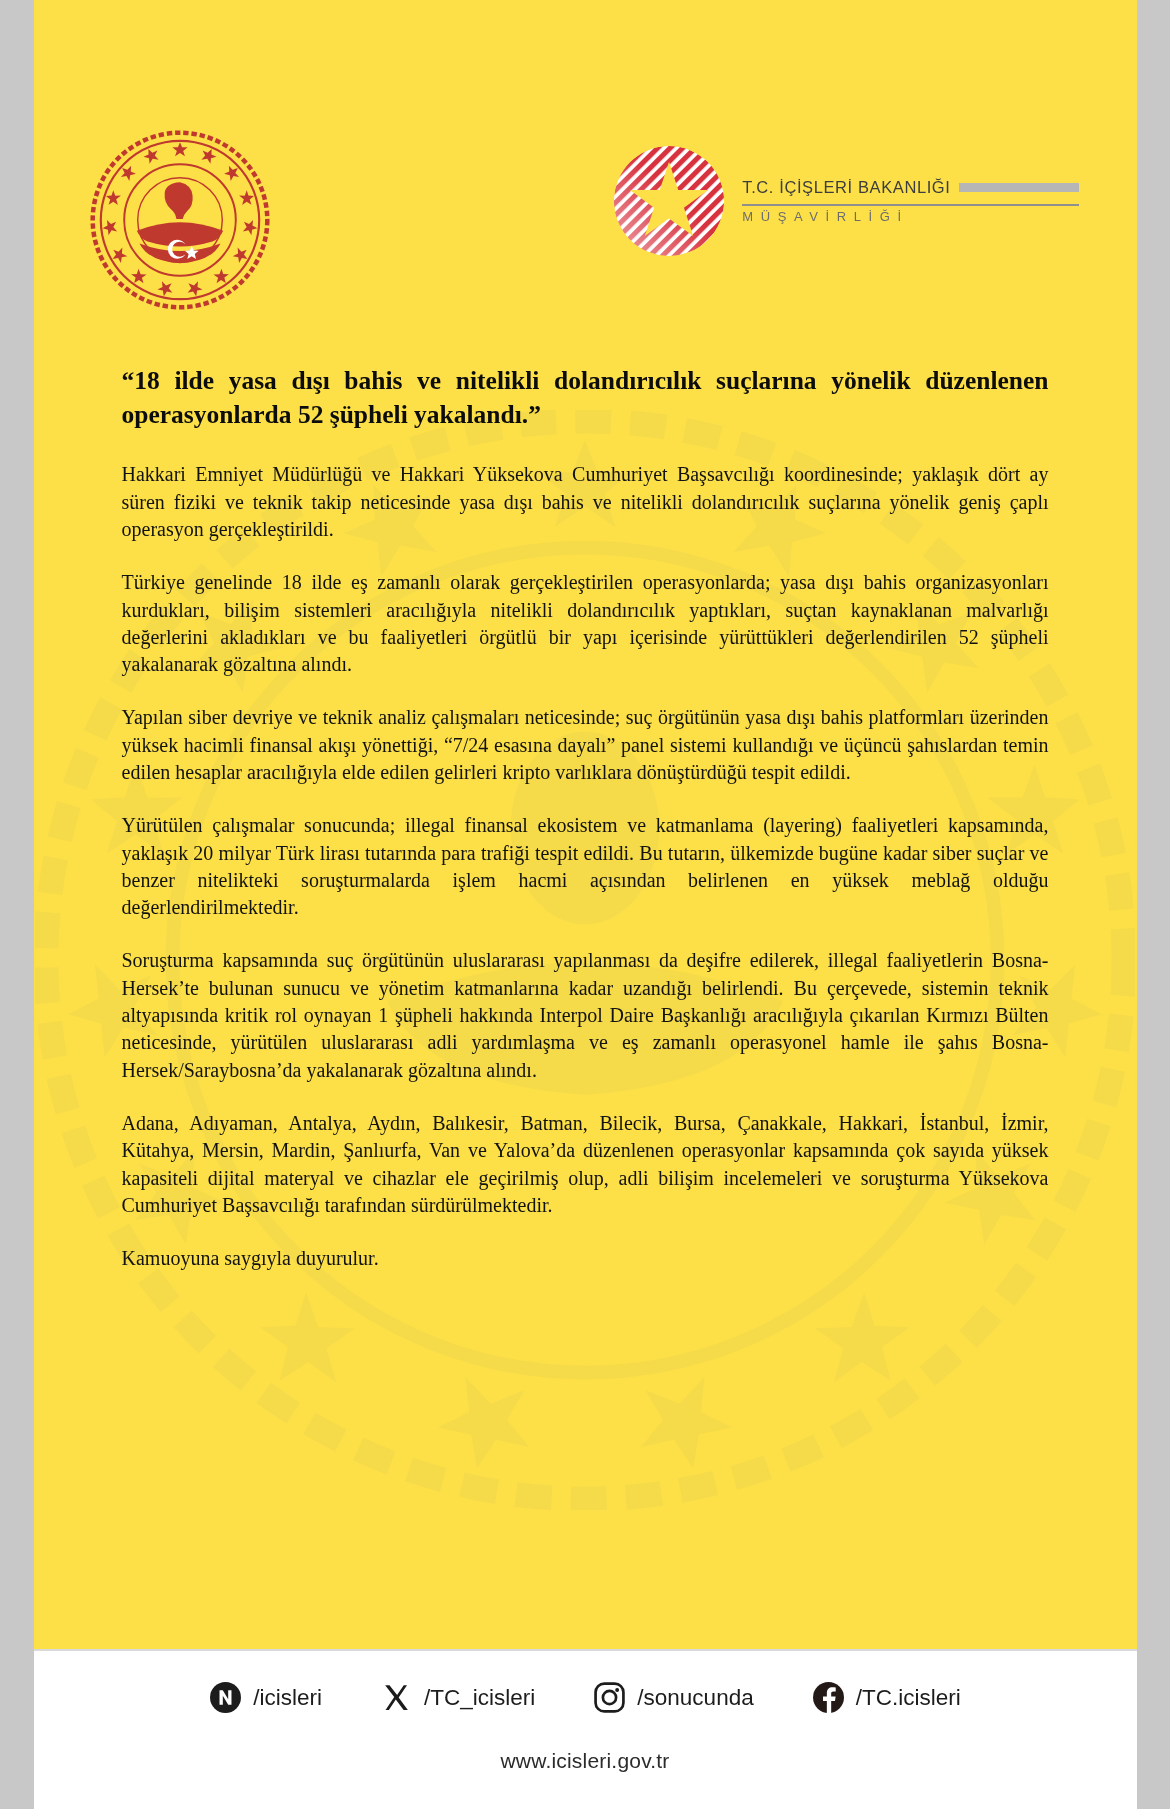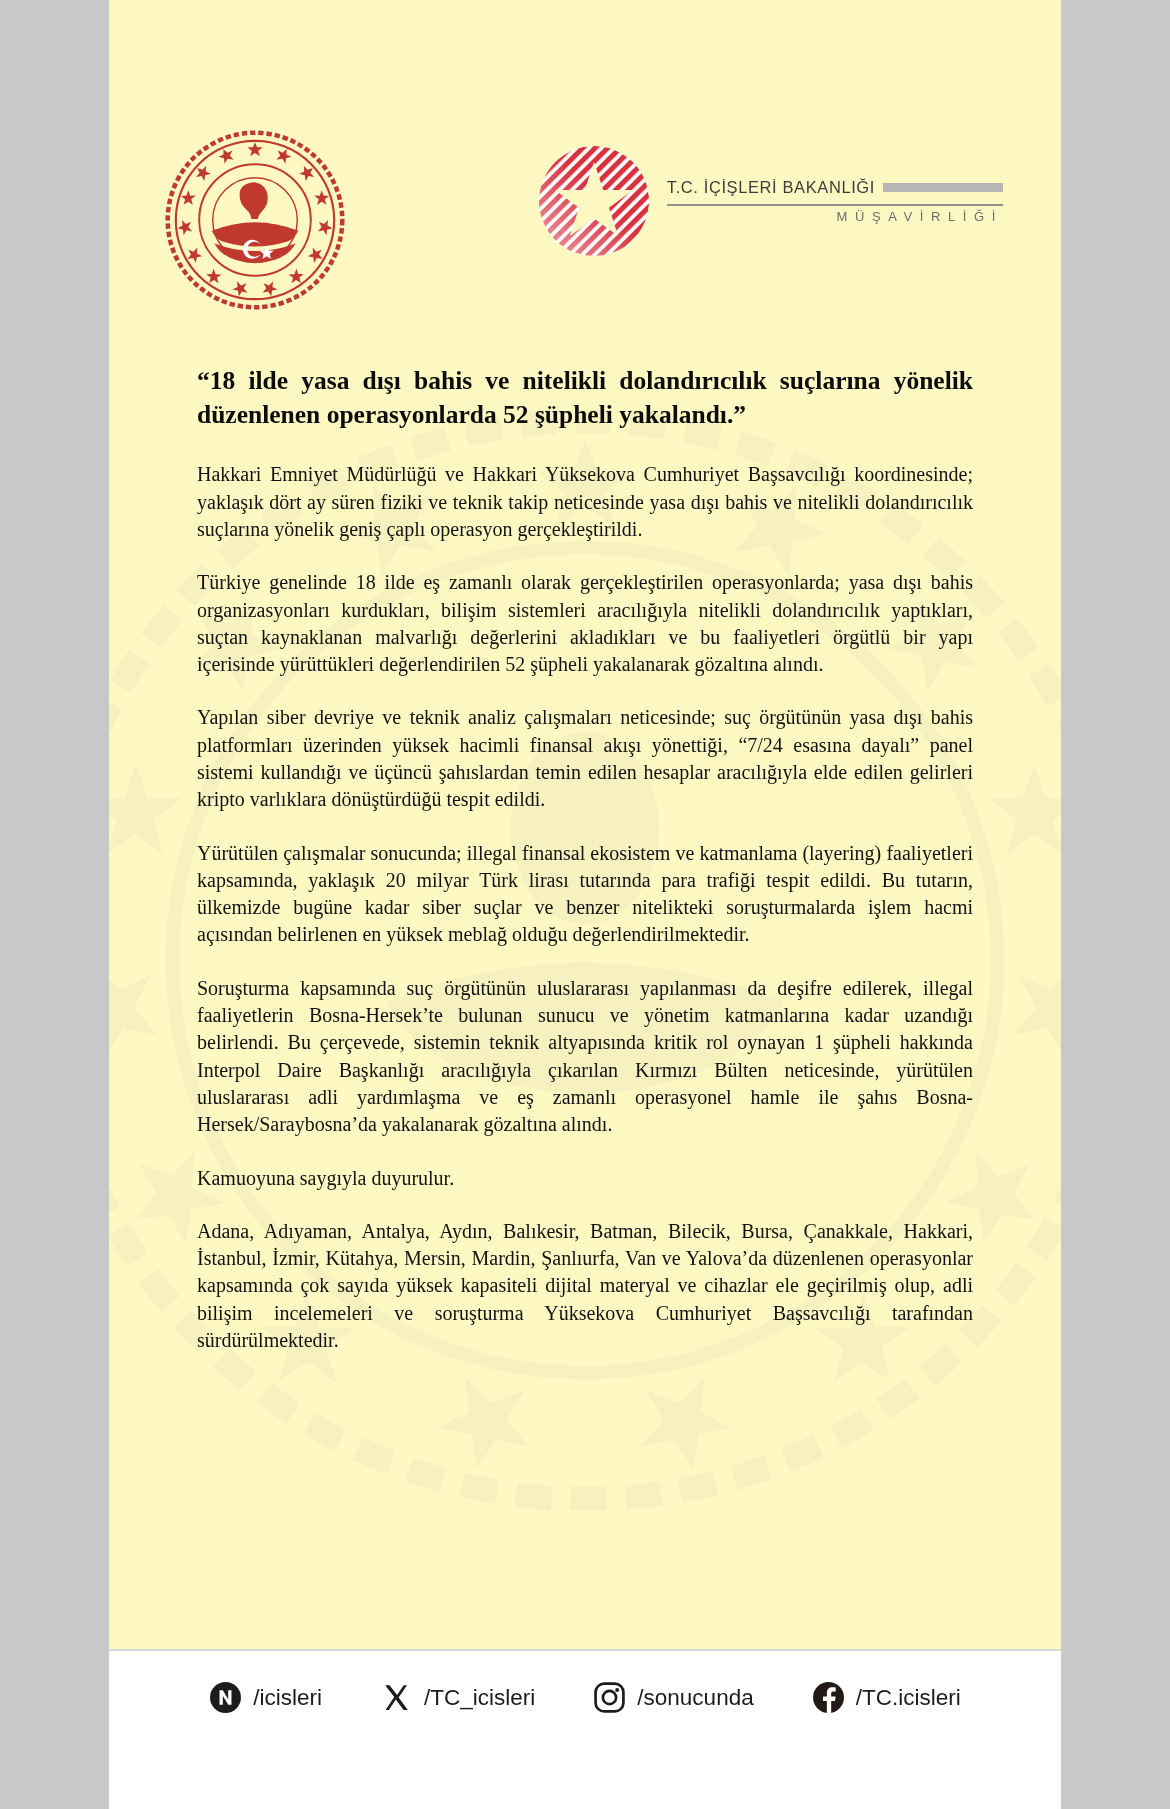--- a/index.html
+++ b/index.html
@@ -3,24 +3,24 @@
 <meta charset="utf-8">
 <title>İçişleri Bakanlığı Basın Açıklaması</title>
 <style>
   html, body {
     margin: 0;
     padding: 0;
     background: #c8c8c8;
   }
   .page {
     position: relative;
-    width: 952px;
+    width: 1103px;
     height: 1809px;
     margin: 0 auto;
-    background: #fef9c3;
+    background: #fde047;
     overflow: hidden;
     font-family: "Liberation Serif", "DejaVu Serif", serif;
   }
 
   
   .watermark {
     position: absolute;
     left: 50%;
     top: 960px;
     transform: translate(-50%, -50%);
@@ -95,21 +95,20 @@
     height: 1.5px;
     background: #8f8f8f;
     margin-top: 6px;
     margin-bottom: 3px;
   }
   .brand-sub {
     font-size: 13px;
     letter-spacing: 7.6px;
     color: #6d6d6d;
     white-space: nowrap;
-    text-align: right;
   }
 
   
   .content {
     position: absolute;
     left: 88px;
     right: 88px;
     top: 352px;
     z-index: 2;
   }
@@ -350,22 +349,22 @@
     </div>
   </div>
 
   <div class="content">
     <p class="headline">“18 ilde yasa dışı bahis ve nitelikli dolandırıcılık suçlarına yönelik düzenlenen operasyonlarda 52 şüpheli yakalandı.”</p>
     <p class="para">Hakkari Emniyet Müdürlüğü ve Hakkari Yüksekova Cumhuriyet Başsavcılığı koordinesinde; yaklaşık dört ay süren fiziki ve teknik takip neticesinde yasa dışı bahis ve nitelikli dolandırıcılık suçlarına yönelik geniş çaplı operasyon gerçekleştirildi.</p>
     <p class="para">Türkiye genelinde 18 ilde eş zamanlı olarak gerçekleştirilen operasyonlarda; yasa dışı bahis organizasyonları kurdukları, bilişim sistemleri aracılığıyla nitelikli dolandırıcılık yaptıkları, suçtan kaynaklanan malvarlığı değerlerini akladıkları ve bu faaliyetleri örgütlü bir yapı içerisinde yürüttükleri değerlendirilen 52 şüpheli yakalanarak gözaltına alındı.</p>
     <p class="para">Yapılan siber devriye ve teknik analiz çalışmaları neticesinde; suç örgütünün yasa dışı bahis platformları üzerinden yüksek hacimli finansal akışı yönettiği, “7/24 esasına dayalı” panel sistemi kullandığı ve üçüncü şahıslardan temin edilen hesaplar aracılığıyla elde edilen gelirleri kripto varlıklara dönüştürdüğü tespit edildi.</p>
     <p class="para">Yürütülen çalışmalar sonucunda; illegal finansal ekosistem ve katmanlama (layering) faaliyetleri kapsamında, yaklaşık 20 milyar Türk lirası tutarında para trafiği tespit edildi. Bu tutarın, ülkemizde bugüne kadar siber suçlar ve benzer nitelikteki soruşturmalarda işlem hacmi açısından belirlenen en yüksek meblağ olduğu değerlendirilmektedir.</p>
     <p class="para">Soruşturma kapsamında suç örgütünün uluslararası yapılanması da deşifre edilerek, illegal faaliyetlerin Bosna-Hersek’te bulunan sunucu ve yönetim katmanlarına kadar uzandığı belirlendi. Bu çerçevede, sistemin teknik altyapısında kritik rol oynayan 1 şüpheli hakkında Interpol Daire Başkanlığı aracılığıyla çıkarılan Kırmızı Bülten neticesinde, yürütülen uluslararası adli yardımlaşma ve eş zamanlı operasyonel hamle ile şahıs Bosna-Hersek/Saraybosna’da yakalanarak gözaltına alındı.</p>
+    <p class="para">Adana, Adıyaman, Antalya, Aydın, Balıkesir, Batman, Bilecik, Bursa, Çanakkale, Hakkari, İstanbul, İzmir, Kütahya, Mersin, Mardin, Şanlıurfa, Van ve Yalova’da düzenlenen operasyonlar kapsamında çok sayıda yüksek kapasiteli dijital materyal ve cihazlar ele geçirilmiş olup, adli bilişim incelemeleri ve soruşturma Yüksekova Cumhuriyet Başsavcılığı tarafından sürdürülmektedir.</p>
     <p class="para closing">Kamuoyuna saygıyla duyurulur.</p>
-    <p class="para">Adana, Adıyaman, Antalya, Aydın, Balıkesir, Batman, Bilecik, Bursa, Çanakkale, Hakkari, İstanbul, İzmir, Kütahya, Mersin, Mardin, Şanlıurfa, Van ve Yalova’da düzenlenen operasyonlar kapsamında çok sayıda yüksek kapasiteli dijital materyal ve cihazlar ele geçirilmiş olup, adli bilişim incelemeleri ve soruşturma Yüksekova Cumhuriyet Başsavcılığı tarafından sürdürülmektedir.</p>
   </div>
 
   <div class="footer">
     <div class="footer-divider"></div>
 
     <div class="social-row">
 
       <div class="social">
         <svg class="social-icon" viewBox="0 0 32 32" aria-hidden="true">
           <circle cx="16" cy="16" r="15" fill="#1c1c1c"></circle>
@@ -393,15 +392,16 @@
       <div class="social">
         <svg class="social-icon" viewBox="0 0 32 32" aria-hidden="true">
           <circle cx="16" cy="16" r="15" fill="#231a17"></circle>
           <path d="M18.6 31 L18.6 19.3 L22.3 19.3 L22.9 15 L18.6 15 L18.6 12.2 C18.6 11 19 10.1 20.8 10.1 L23 10.1 L23 6.2 C22.6 6.15 21.3 6 19.8 6 C16.6 6 14.4 7.95 14.4 11.55 L14.4 15 L10.7 15 L10.7 19.3 L14.4 19.3 L14.4 31 Z" fill="#ffffff"></path>
         </svg>
         <span class="social-handle">/TC.icisleri</span>
       </div>
 
     </div>
 
+    <div class="site">www.icisleri.gov.tr</div>
   </div>
 
 </div>
 
 </body></html>

